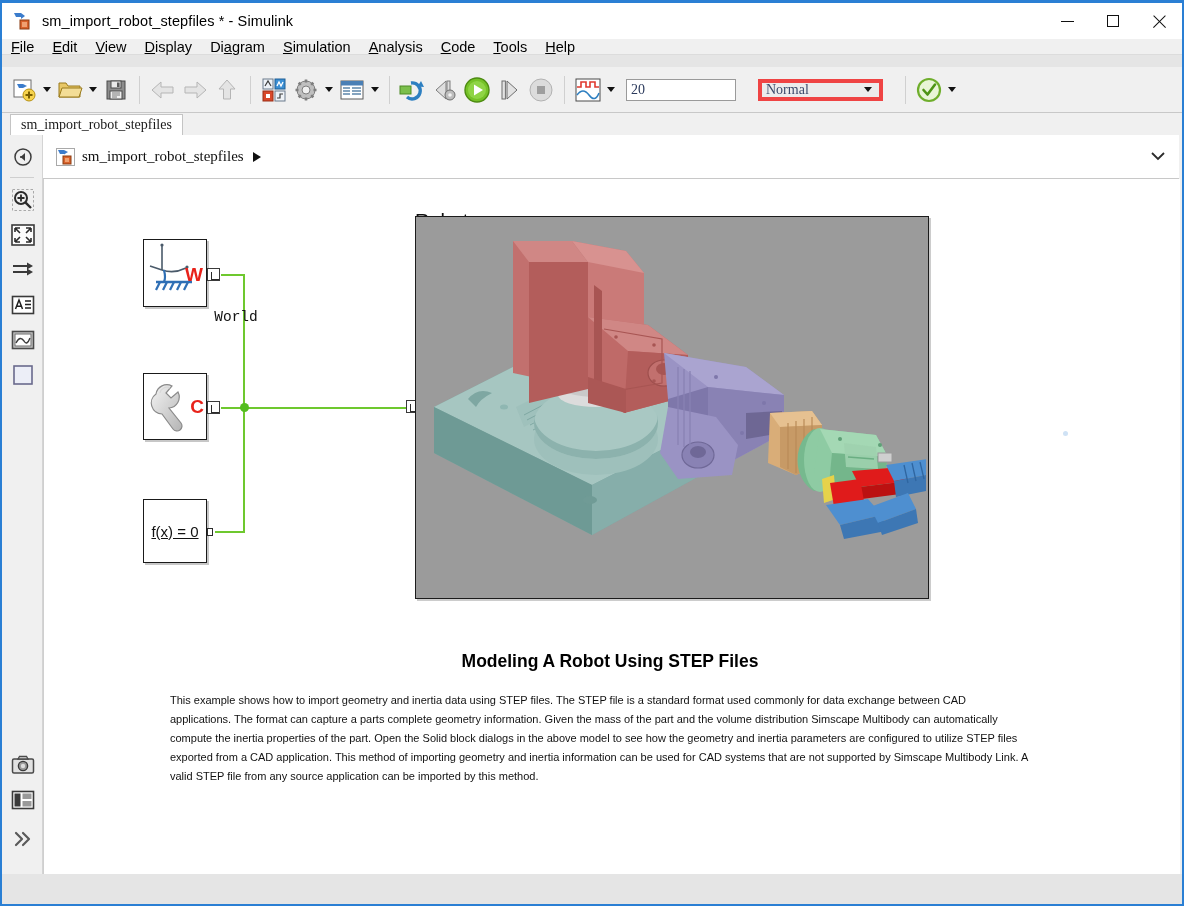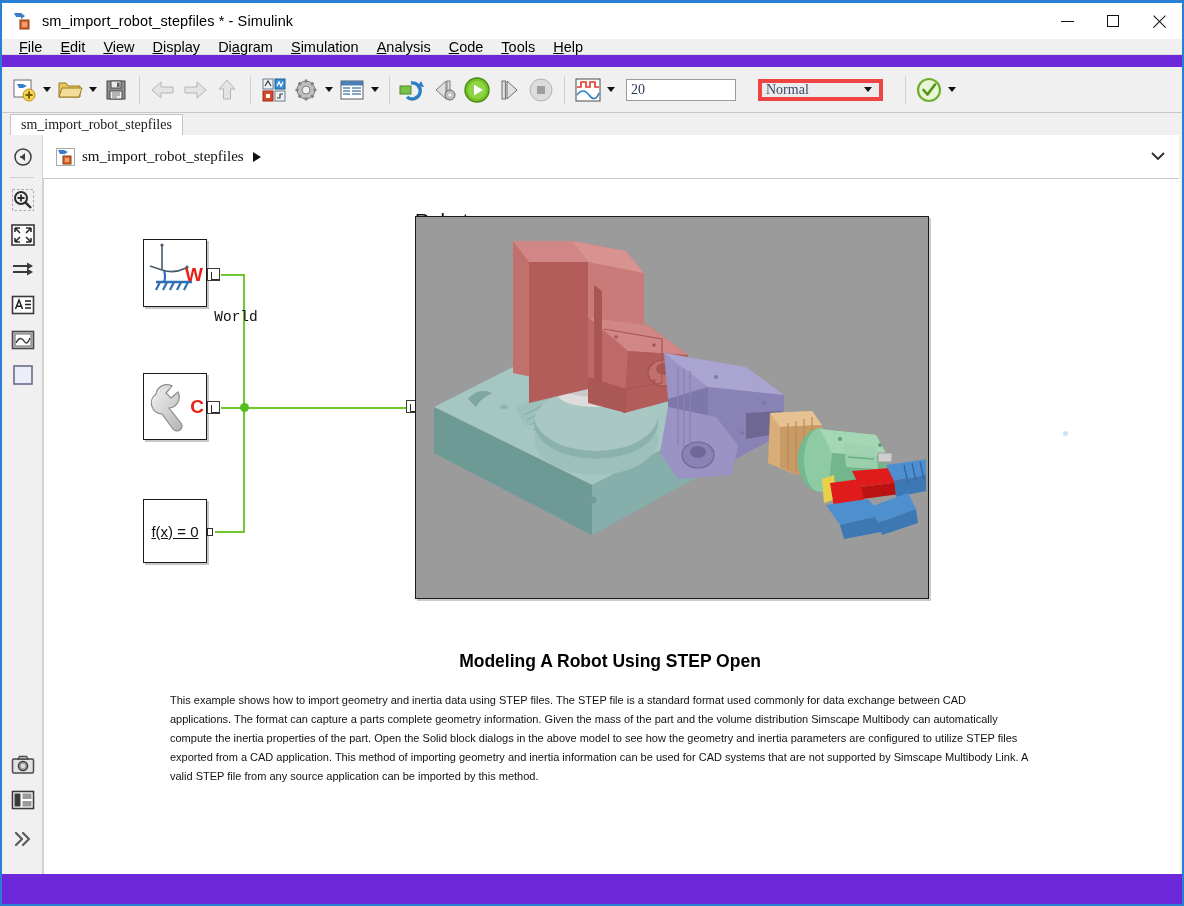--- a/index.html
+++ b/index.html
@@ -6,21 +6,21 @@
   html, body {
     margin: 0; padding: 0;
     width: 1184px; height: 906px;
     overflow: hidden;
     font-family: "Liberation Sans", sans-serif;
     background: #ffffff;
   }
   #app {
     position: relative;
     width: 1184px; height: 906px;
-    background: #6d28d9;
+    background: #e5e5e5;
     border: 2px solid #2a7fd4;
     border-top: 3px solid #2a7fd4;
     overflow: hidden;
   }
 
   
   .titlebar {
     position: absolute; top: 0; left: 0; right: 0; height: 36px;
     background: #ffffff;
     display: flex; align-items: center;
@@ -45,21 +45,21 @@
     content: ''; position: absolute; top: 50%; left: -1px;
     width: 17px; height: 1.3px; background: #111;
   }
   .wb-close::before { transform: rotate(45deg); }
   .wb-close::after { transform: rotate(-45deg); }
 
   
   .menubar {
     position: absolute; top: 36px; left: 0; right: 0; height: 16px;
     background: #f0f0f0;
-    display: flex; align-items: center; padding-left: 8px;
+    display: flex; align-items: center; padding-left: 0;
     border-bottom: 1px solid #dcdcdc;
   }
   .menu-item {
     font-size: 14.5px; color: #000; padding: 3px 9px; cursor: default;
   }
   .menu-item u { text-decoration: underline; }
 
   
   .toolbar {
     position: absolute; top: 64px; left: 0; right: 0; height: 46px;
@@ -755,18 +755,18 @@
             <path d="M504 245 L508 262"></path>
           </g>
           <path d="M410 288 L452 282 L466 298 L424 308 Z" fill="#4e8fd0"></path>
           <path d="M424 308 L466 298 L470 314 L428 322 Z" fill="#3d77b4"></path>
           <path d="M454 290 L492 276 L500 292 L462 306 Z" fill="#4e8fd0"></path>
           <path d="M462 306 L500 292 L502 306 L466 318 Z" fill="#3d77b4"></path>
         </g>
       </svg>
     </div>
 
-    <div class="doc-title">Modeling A Robot Using STEP Open</div>
+    <div class="doc-title">Modeling A Robot Using STEP Files</div>
     <div class="doc-body">This example shows how to import geometry and inertia data using STEP files. The STEP file is a standard format used commonly for data exchange between CAD applications. The format can capture a parts complete geometry information. Given the mass of the part and the volume distribution Simscape Multibody can automatically compute the inertia properties of the part. Open the Solid block dialogs in the above model to see how the geometry and inertia parameters are configured to utilize STEP files exported from a CAD  application. This method of importing geometry and inertia information can be used for CAD systems that are not supported by Simscape Multibody Link. A valid STEP file from any source application can be imported by this method.</div>
   </div>
 
 
 </div>
 
 </body></html>

